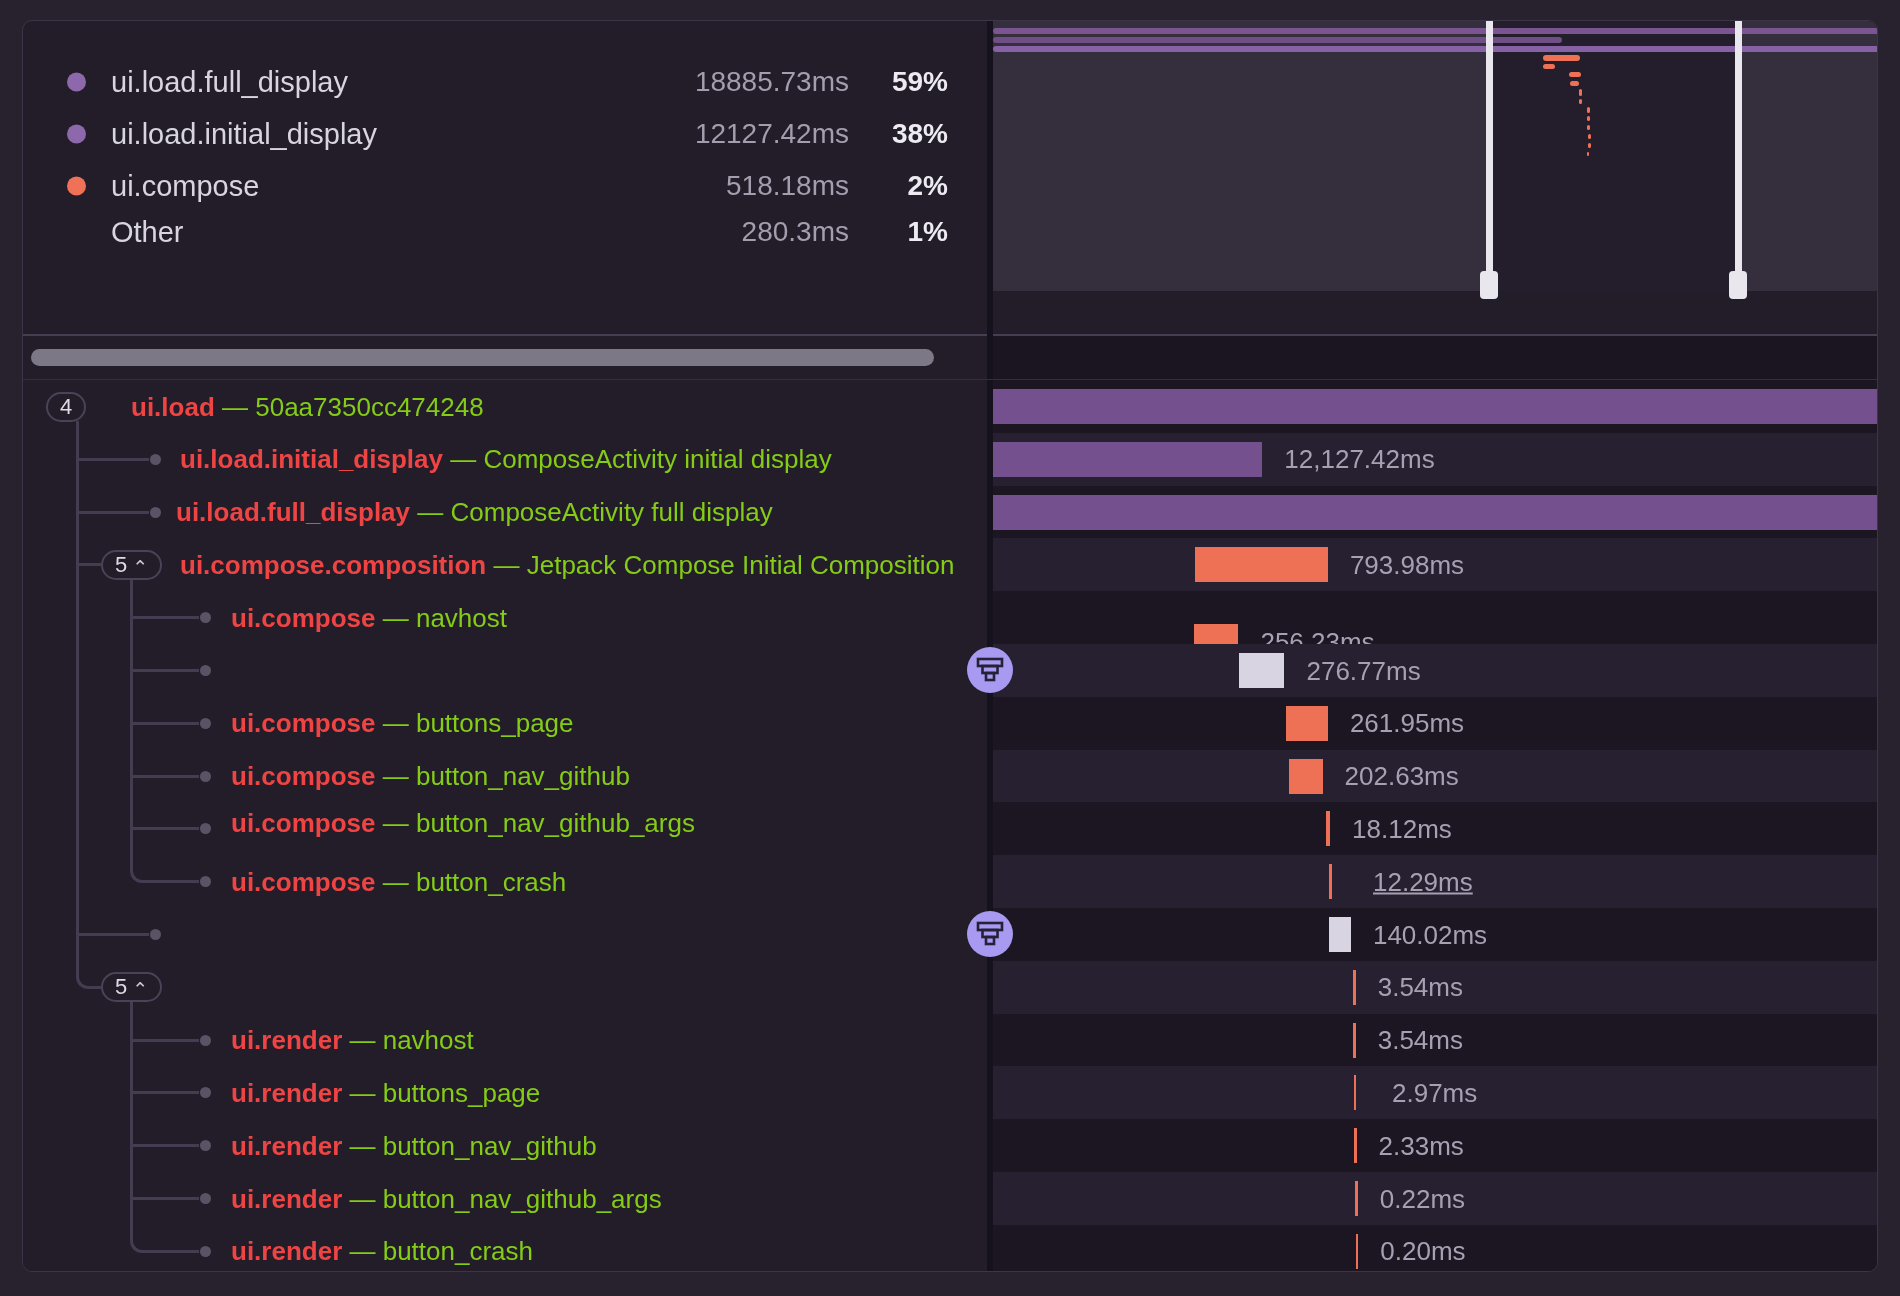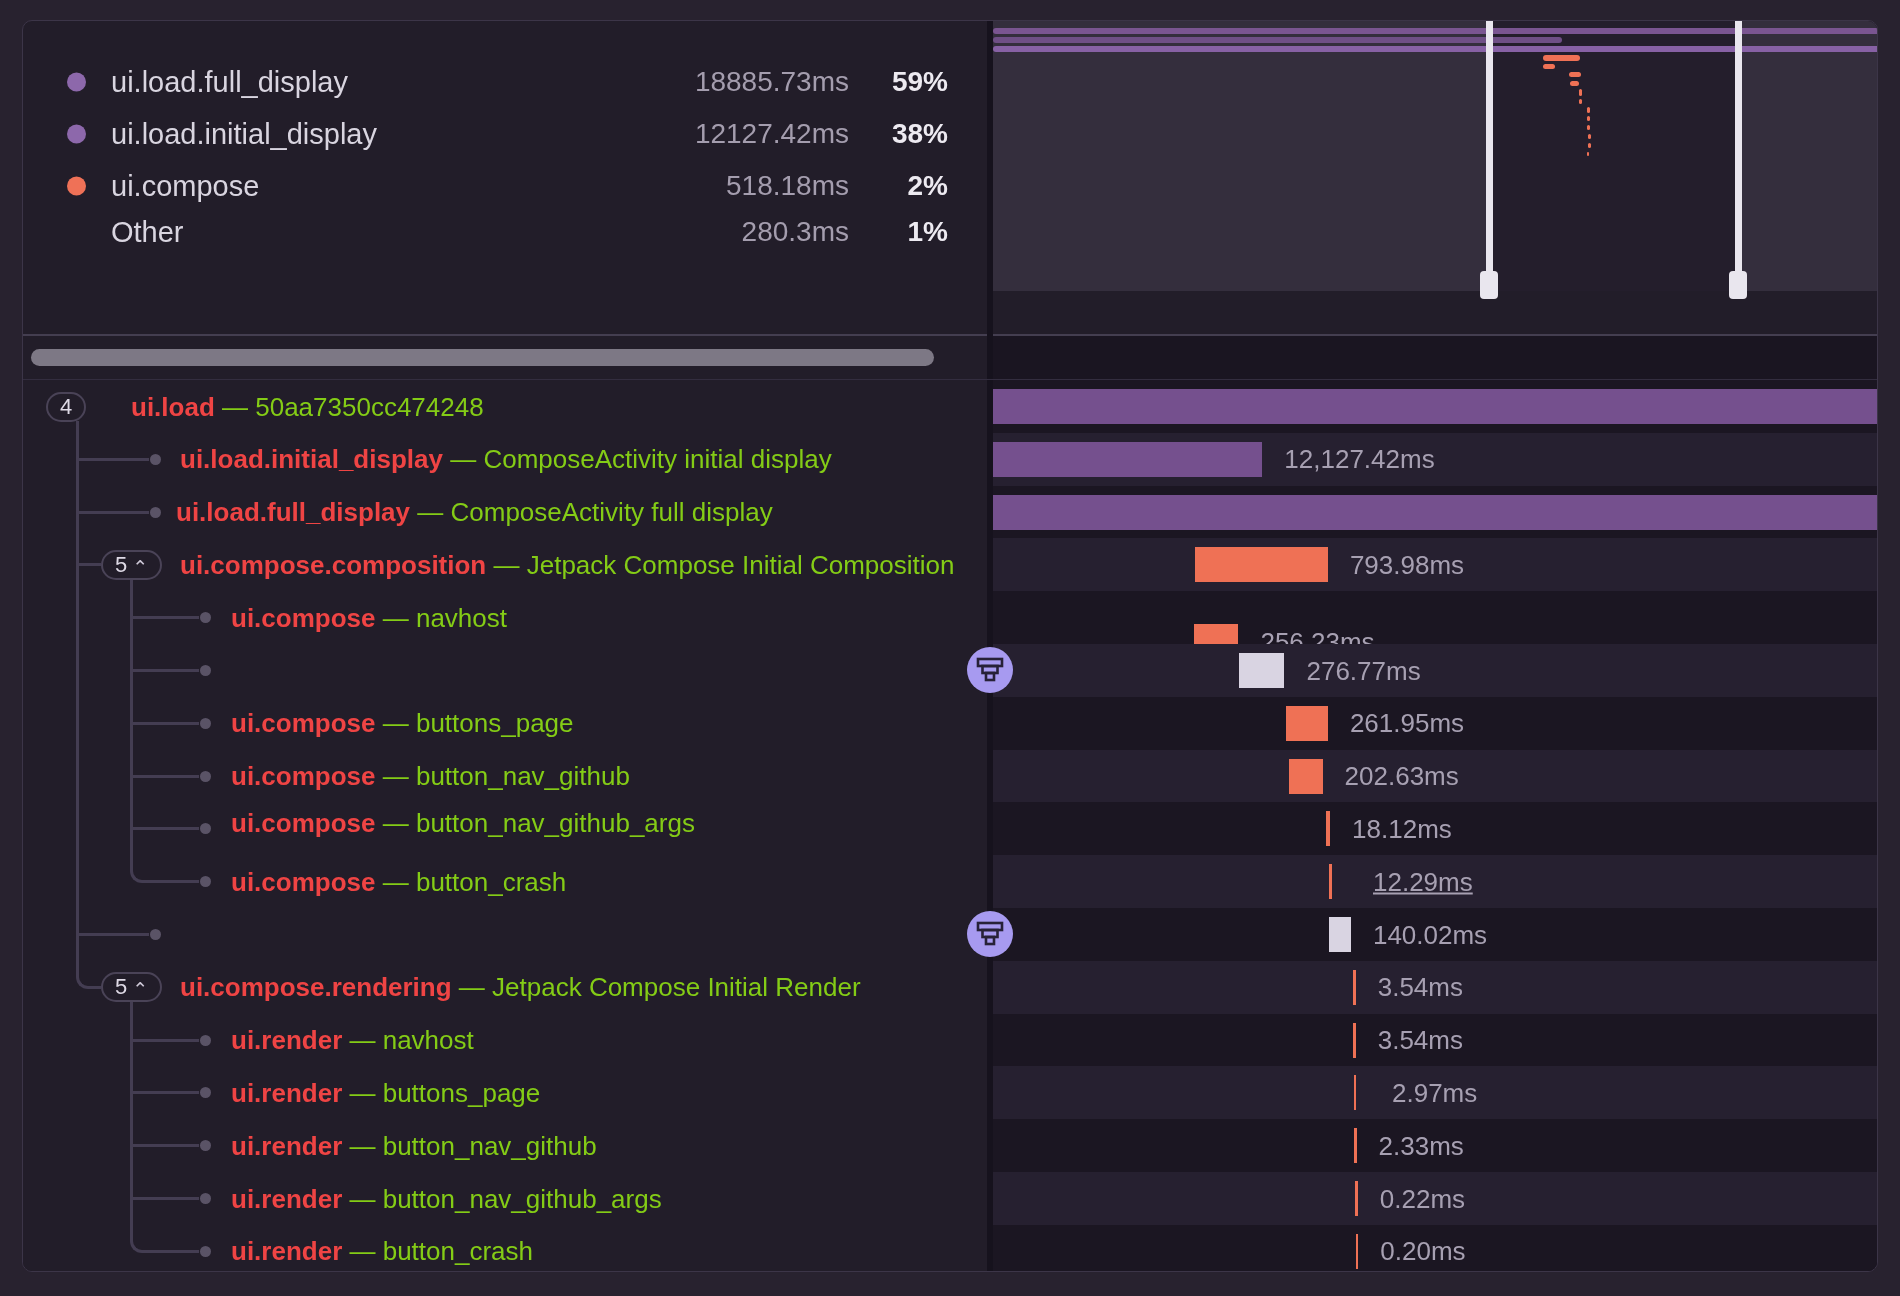--- a/index.html
+++ b/index.html
@@ -157,21 +157,20 @@
         </div>
         <div class="tree-row" style="top: 519.2px;">
           <div class="tree-text" style="left: 208px;"><span class="tree-name">ui.compose</span><span class="tree-desc"> — button_crash</span></div>
         </div>
         <div class="tree-row" style="top: 572px;"></div>
         <div class="tree-row" style="top: 624.8px;">
           <div class="tree-badge" style="left: 78px;">
             <span>5</span>
             <span class="badge-chevron">⌃</span>
           </div>
-          <div class="tree-text" style="left: 157px;"><span class="tree-name">ui.compose.rendering</span><span class="tree-desc"> — Jetpack Compose Initial Render</span></div>
         </div>
         <div class="tree-row" style="top: 677.6px;">
           <div class="tree-text" style="left: 208px;"><span class="tree-name">ui.render</span><span class="tree-desc"> — navhost</span></div>
         </div>
         <div class="tree-row" style="top: 730.4px;">
           <div class="tree-text" style="left: 208px;"><span class="tree-name">ui.render</span><span class="tree-desc"> — buttons_page</span></div>
         </div>
         <div class="tree-row" style="top: 783.2px;">
           <div class="tree-text" style="left: 208px;"><span class="tree-name">ui.render</span><span class="tree-desc"> — button_nav_github</span></div>
         </div>

